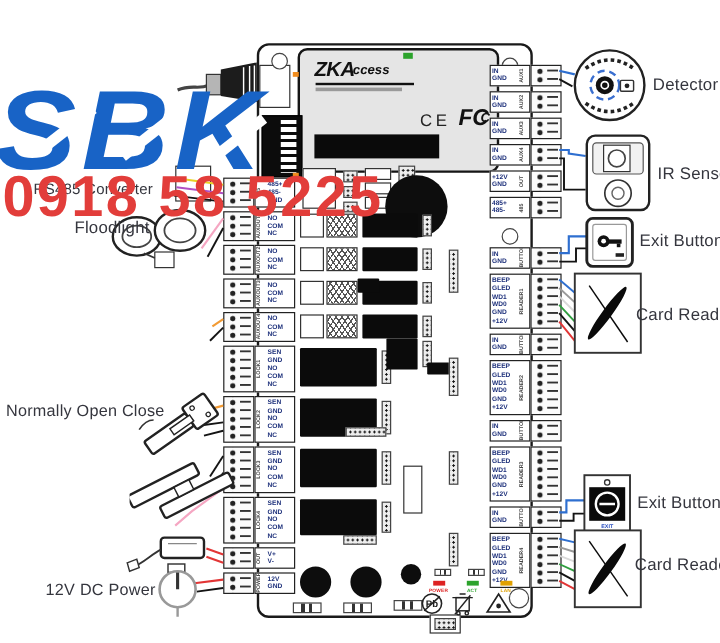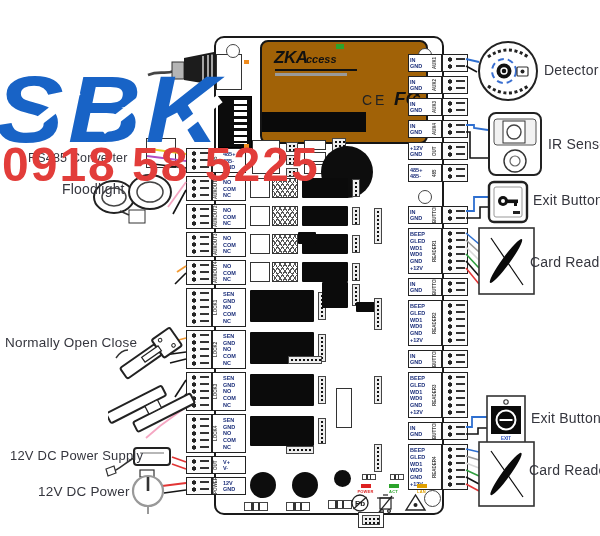--- a/index.html
+++ b/index.html
@@ -1,21 +1,21 @@
 <!DOCTYPE html>
 <html><head>
 <meta charset="utf-8">
 <style>
   html,body{margin:0;padding:0;background:#fff;}
   .stage{position:relative;width:600px;height:536px;background:#fff;overflow:hidden;
          font-family:"Liberation Sans",sans-serif;}
   
   .board{position:absolute;left:214px;top:36px;width:230px;height:479px;background:#fff;
          border:2px solid #1a1a1a;border-radius:10px;z-index:11;box-sizing:border-box;}
-  .sticker{position:absolute;left:260px;top:40px;width:168px;height:104px;background:#a16207;
+  .sticker{position:absolute;left:248px;top:40px;width:168px;height:104px;background:#e5e5e5;
            border:2px solid #151515;border-radius:8px;z-index:12;box-sizing:border-box;}
   .zka{position:absolute;left:12px;top:6px;font-size:17px;font-weight:bold;font-style:italic;color:#111;letter-spacing:-0.5px;}
   .zkc{position:absolute;left:44px;top:11px;font-size:11px;font-weight:bold;font-style:italic;color:#111;}
   .zkline{position:absolute;left:13px;top:27px;width:82px;height:2px;background:#111;}
   .zktag{position:absolute;left:13px;top:31px;width:72px;height:3px;background:#9a9a9a;}
   .cemark{position:absolute;left:100px;top:50px;font-size:14px;letter-spacing:3px;color:#222;}
   .fccmark{position:absolute;left:132px;top:46px;font-size:19px;font-weight:bold;font-style:italic;color:#111;}
   .fccsub{font-size:11px;margin-left:-7px;vertical-align:2px;}
   .barcode{position:absolute;left:262px;top:112px;width:104px;height:20px;background:#0a0a0a;z-index:13;}
   
@@ -642,21 +642,20 @@
       <line x1="14" y1="11" x2="46" y2="57" stroke="#0a0a0a" stroke-width="1.2"></line>
       <g transform="rotate(36 29 34)">
           <ellipse cx="29" cy="34" rx="4" ry="26" fill="#0a0a0a"></ellipse>
         </g>
     </svg>
   </div>
 
   <div class="lab" style="left:28px;top:151px;font-size:12.5px;z-index:11">RS485 Converter</div>
   <div class="lab" style="left:62px;top:181px;font-size:14px">Floodlight</div>
   <div class="lab" style="left:5px;top:335px">Normally Open Close</div>
-  <div class="lab" style="left:10px;top:448px;font-size:13px">12V DC Power Supply</div>
   <div class="lab" style="left:38px;top:484px">12V DC Power</div>
 
   <div class="lab r" style="left:544px;top:62px">Detector</div>
   <div class="lab r" style="left:548px;top:136px">IR Sensor</div>
   <div class="lab r" style="left:533px;top:192px">Exit Button</div>
   <div class="lab r" style="left:530px;top:254px">Card Reader</div>
   <div class="lab r" style="left:531px;top:410px">Exit Button</div>
   <div class="lab r" style="left:529px;top:462px">Card Reader</div>
 
   <svg id="wires" width="600" height="536">

